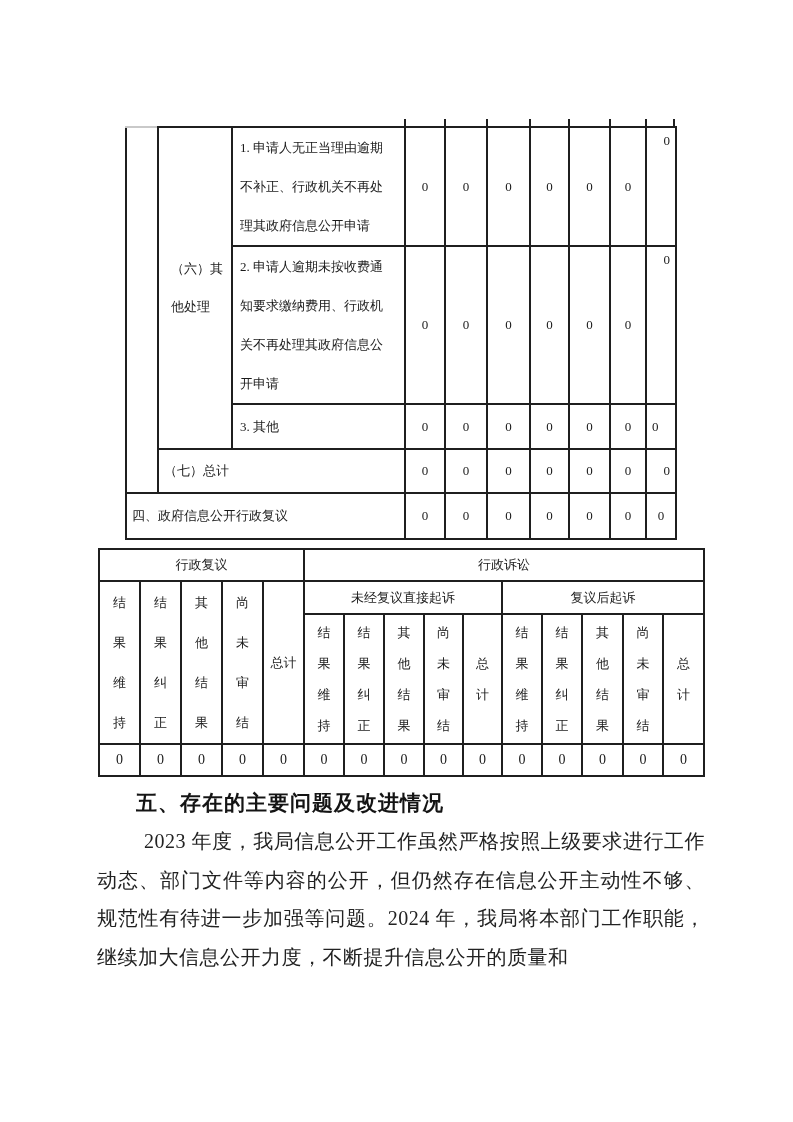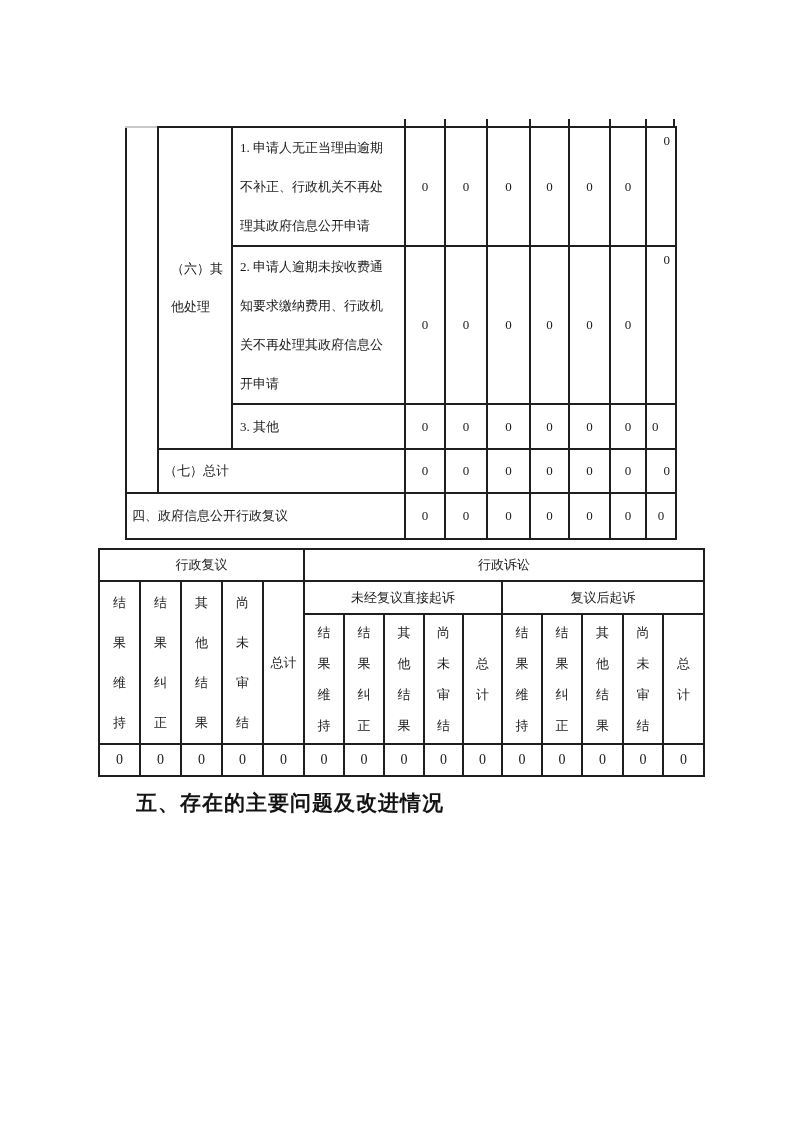--- a/index.html
+++ b/index.html
@@ -232,14 +232,15 @@
       <td class="val">0</td>
       <td class="val">0</td>
       <td class="val">0</td>
       <td class="val">0</td>
     </tr>
   </tbody>
     </table>
 
   <div class="h1" id="h-problems">五、存在的主要问题及改进情况</div>
 
+  <p class="body-text">2023 年度，我局信息公开工作虽然严格按照上级要求进行工作动态、部门文件等内容的公开，但仍然存在信息公开主动性不够、规范性有待进一步加强等问题。2024 年，我局将本部门工作职能，继续加大信息公开力度，不断提升信息公开的质量和</p>
 
 </div>
 
 </body></html>

